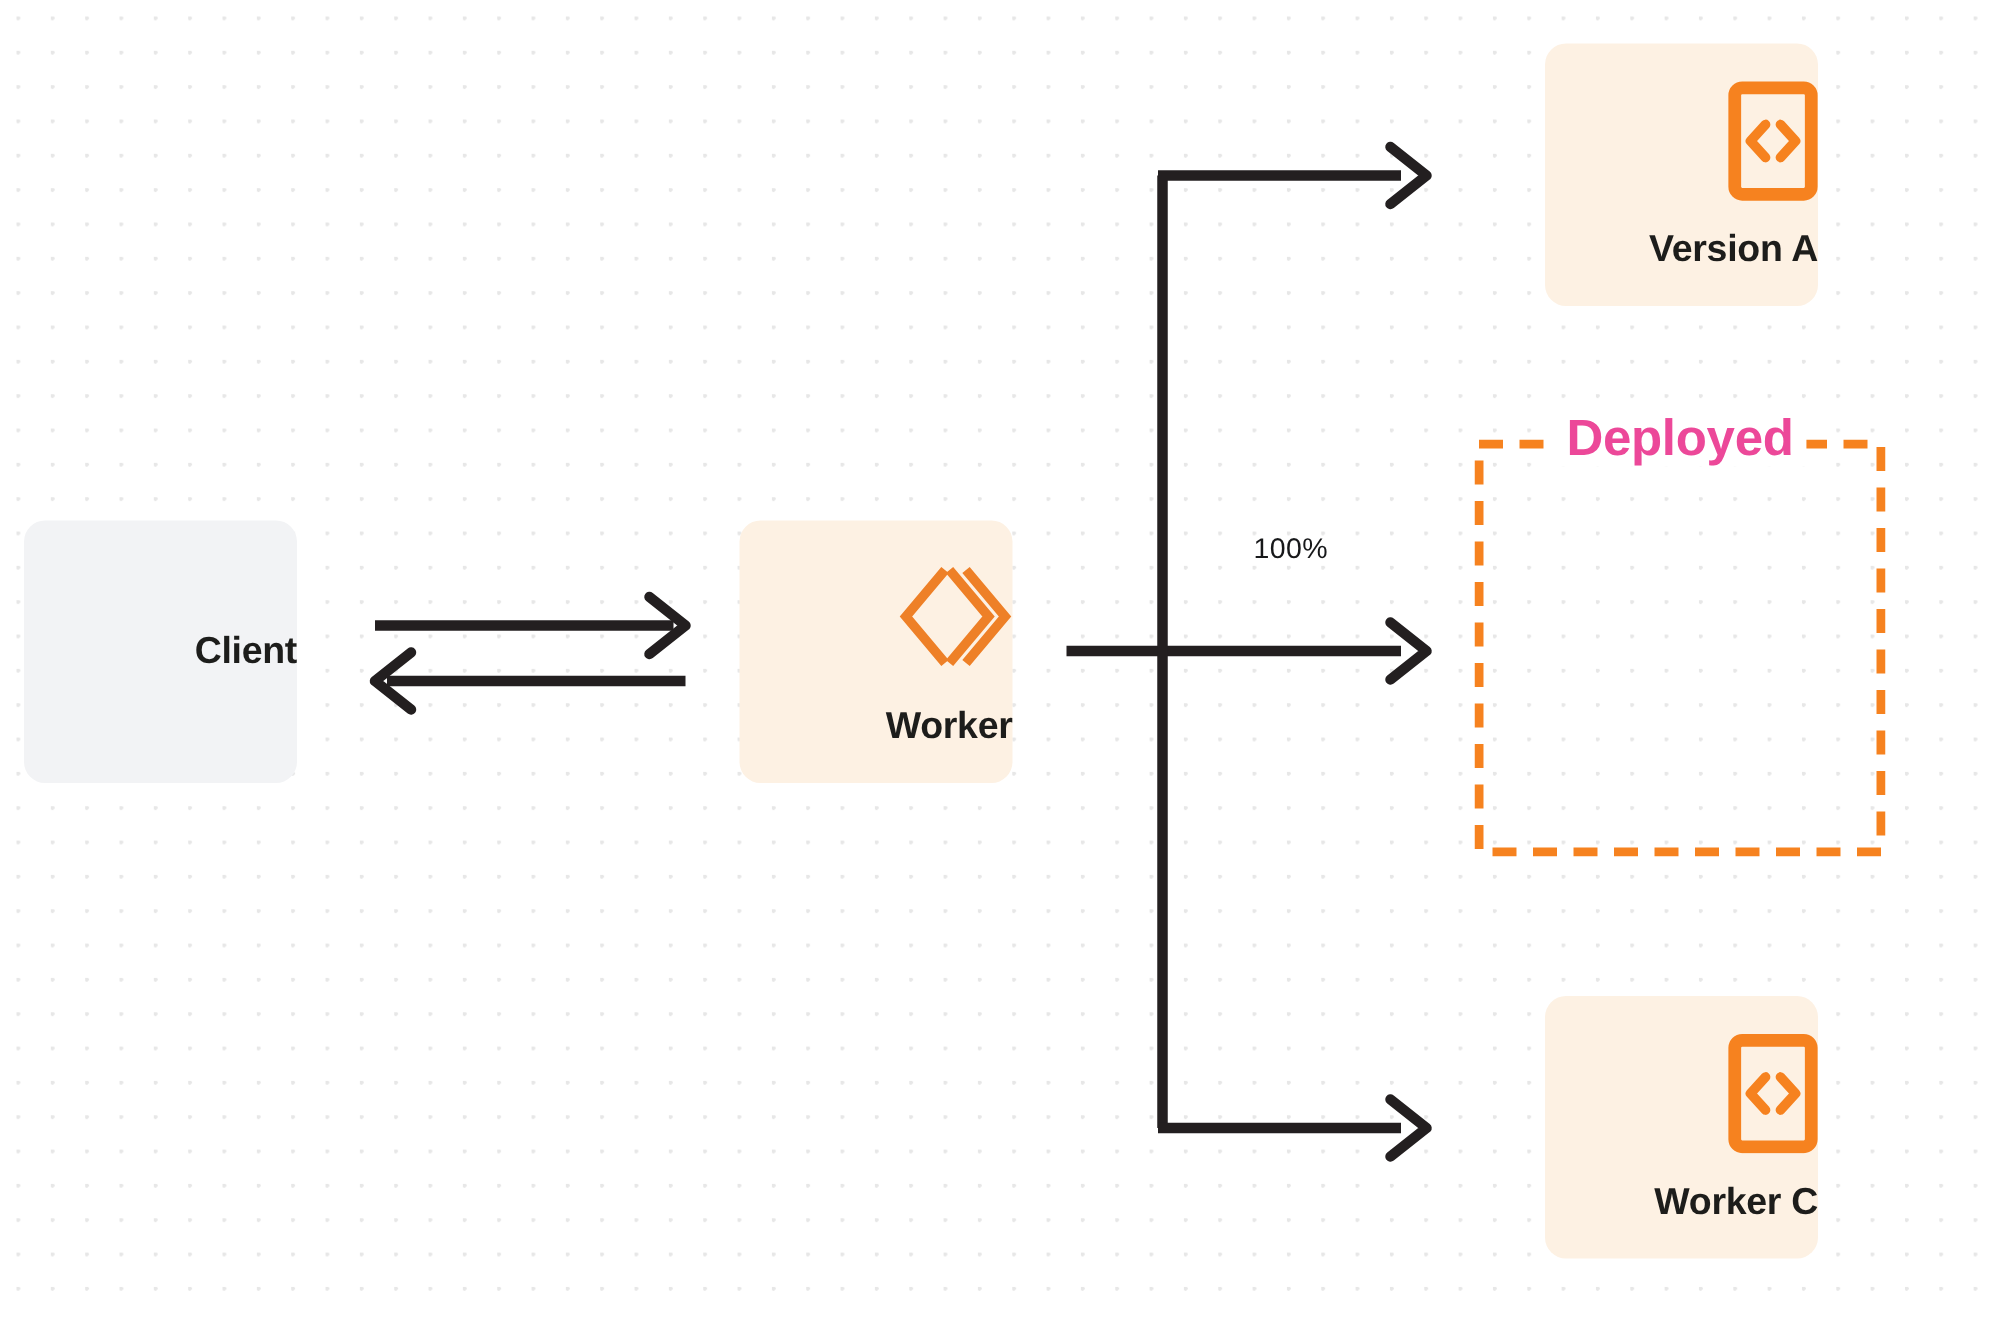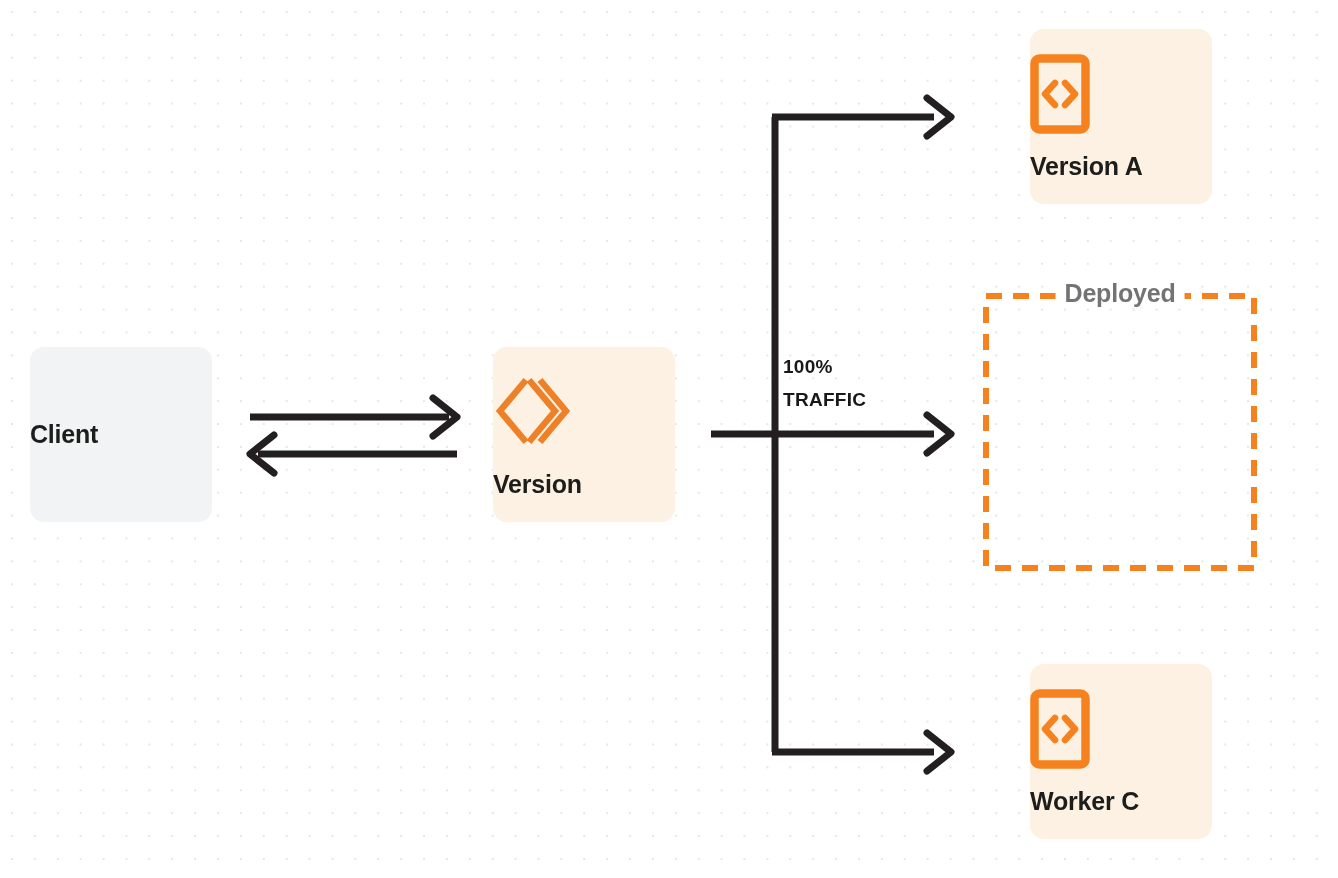--- a/index.html
+++ b/index.html
@@ -21,35 +21,35 @@
     background-position: 11px 11px;
   }
 
   
   .node {
     position: absolute;
     border-radius: 14px;
     box-sizing: border-box;
     display: flex;
     flex-direction: column;
-    align-items: flex-start;
+    align-items: flex-end;
     justify-content: center;
   }
   .node-label {
     font-size: 25px;
     font-weight: bold;
     color: #1d1d1b;
     letter-spacing: -0.2px;
     line-height: 1;
     white-space: nowrap;
   }
 
   
   #client-node {
-    left: 30px;
+    left: 16px;
     top: 347px;
     width: 182px;
     height: 175px;
     background: #f2f3f5;
   }
 
   
   #worker-node {
     left: 493px;
     top: 347px;
@@ -87,23 +87,23 @@
     position: absolute;
     inset: 0;
   }
   #deployed-label {
     position: absolute;
     left: 50%;
     top: 0;
     transform: translate(-50%, -50%);
     background: #ffffff;
     padding: 0 9px;
-    font-size: 25px;
+    font-size: 34px;
     font-weight: bold;
-    color: #737373;
+    color: #ec4899;
     letter-spacing: -0.2px;
     line-height: 1.05;
     white-space: nowrap;
   }
 
   
   #connectors {
     position: absolute;
     left: 0;
     top: 0;
@@ -111,23 +111,23 @@
     height: 878px;
     pointer-events: none;
   }
 
   
   #traffic-label {
     position: absolute;
     left: 783px;
     top: 350px;
     width: 155px;
-    text-align: left;
+    text-align: center;
     font-size: 19px;
-    font-weight: bold;
+    font-weight: normal;
     color: #17181a;
     line-height: 1.75;
     letter-spacing: 0.3px;
   }
   #traffic-label div { white-space: nowrap; }
 </style>
 </head>
 <body>
 
 <div id="canvas">
@@ -160,39 +160,38 @@
     </g>
 
     <g>
       <line x1="772" y1="752" x2="934" y2="752" stroke="#231f20" stroke-width="7" stroke-linecap="butt"></line>
       <polyline points="927,733 951,752 927,771" stroke="#231f20" stroke-width="7" stroke-linecap="round" stroke-linejoin="round" fill="none"></polyline>
     </g>
   </svg>
 
   <div id="traffic-label">
     <div>100%</div>
-    <div>TRAFFIC</div>
   </div>
 
   <div class="node" id="client-node">
     <span class="node-label">Client</span>
   </div>
 
   <div class="node" id="worker-node">
     <span class="worker-icon-wrap">
       <svg class="icon-svg" width="78" height="78" viewBox="0 0 78 78" fill="none" xmlns="http://www.w3.org/2000/svg">
 
         <path d="M33 8 L7 39 L33 70" stroke="#ee8027" stroke-width="6.4" stroke-linecap="butt" stroke-linejoin="miter" fill="none"></path>
 
         <path d="M36 8 L62 39 L36 70" stroke="#ee8027" stroke-width="6.4" stroke-linecap="butt" stroke-linejoin="miter" fill="none"></path>
 
         <path d="M47 8 L73 39 L47 70" stroke="#ee8027" stroke-width="6.4" stroke-linecap="butt" stroke-linejoin="miter" fill="none"></path>
       </svg>
     </span>
-    <span class="node-label">Version</span>
+    <span class="node-label">Worker</span>
   </div>
 
   <div class="node version-node" id="version-a-node">
     <span class="code-icon-wrap">
       <svg class="icon-svg" width="60" height="80" viewBox="0 0 60 80" fill="none" xmlns="http://www.w3.org/2000/svg">
         <rect x="4.5" y="4.5" width="51" height="71" rx="5" stroke="#f6821f" stroke-width="8.5" fill="none"></rect>
         <path d="M25 29 L15 40 L25 51" stroke="#f6821f" stroke-width="6.5" stroke-linecap="round" stroke-linejoin="round" fill="none"></path>
         <path d="M35 29 L45 40 L35 51" stroke="#f6821f" stroke-width="6.5" stroke-linecap="round" stroke-linejoin="round" fill="none"></path>
       </svg>
     </span>

